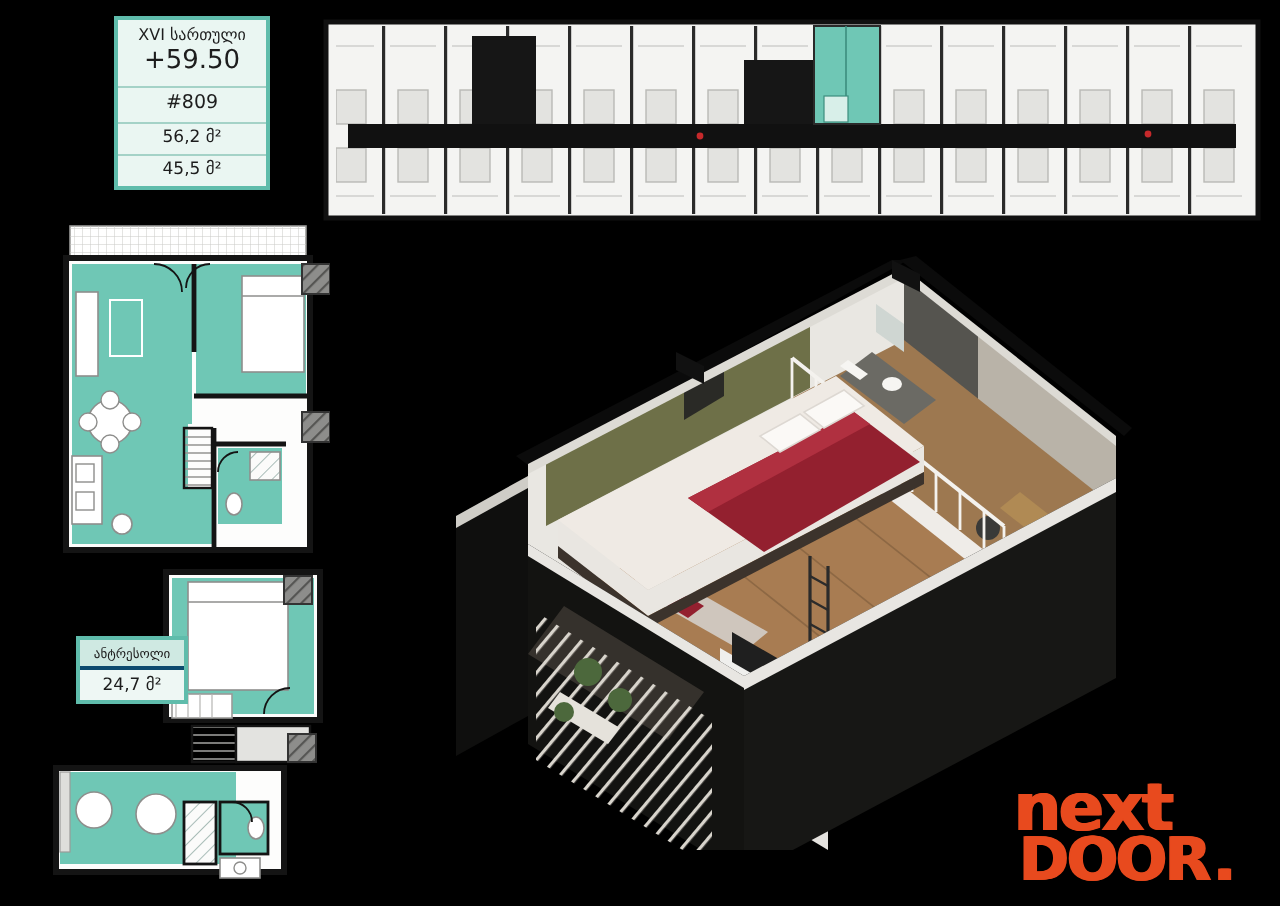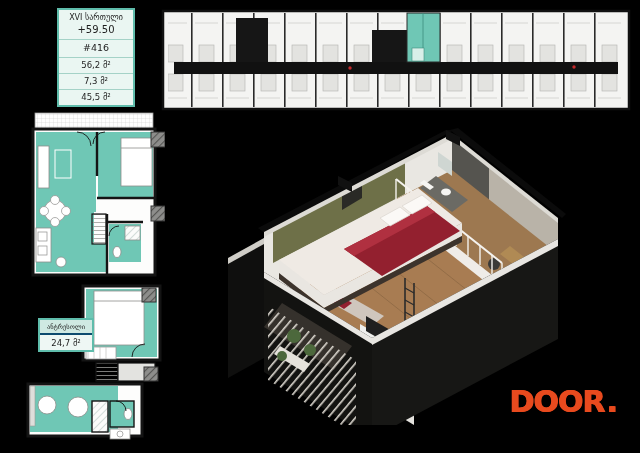--- a/index.html
+++ b/index.html
@@ -6,21 +6,21 @@
   .canvas{position:relative;width:640px;height:453px;background:var(--background,#000);
     overflow:hidden;font-family:"DejaVu Sans",sans-serif;}
   svg{display:block;}
   
   .info-box{position:absolute;left:57px;top:8px;width:74px;
     border:2px solid var(--teal-border,#5fbcab);background:var(--info-bg,#eaf6f2);
     color:#1d1d1d;text-align:center;}
   .info-row{border-top:1px solid #a4d2c7;padding:2px 1px;line-height:1.3;font-size:8.5px;white-space:nowrap;}
   .info-row.first{border-top:none;padding:3px 1px;}
   .info-floor{font-size:8px;}
-  .info-elev{font-size:10px;}
+  .info-elev{font-size:13px;}
   .info-unit{font-size:9.5px;}
   
   .mezz-box{position:absolute;left:38px;top:318px;width:52px;
     border:2px solid var(--teal-border,#5fbcab);background:#eef7f4;text-align:center;color:#1d1d1d;}
   .mezz-title{background:var(--teal-light,#cfe9e2);padding:2.5px 0;font-size:6.5px;white-space:nowrap;}
   .mezz-area{padding:2.5px 0;font-size:8.5px;border-top:2px solid #0c4a6e;}
   
   .building-plan{position:absolute;left:160px;top:8px;}
   .main-plan{position:absolute;left:25px;top:110px;}
   .mezz-plan{position:absolute;left:20px;top:283px;}
@@ -66,23 +66,22 @@
         <line x1="0" y1="0.5" x2="14" y2="0.5" stroke="#9a9a98" stroke-width="0.8"></line>
       </pattern>
     </defs>
   </svg>
 
   <div class="info-box">
     <div class="info-row first">
       <div class="info-floor">XVI სართული</div>
       <div class="info-elev">+59.50</div>
     </div>
-    <div class="info-row info-unit">#416</div>
+    <div class="info-row info-unit">#809</div>
     <div class="info-row">56,2 მ²</div>
-    <div class="info-row">7,3 მ²</div>
     <div class="info-row">45,5 მ²</div>
   </div>
 
   <svg class="building-plan" width="472" height="104" viewBox="0 0 472 104">
     <rect x="3" y="3" width="466" height="98" fill="var(--plan-bg,#f4f4f2)" stroke="#111" stroke-width="2.5"></rect>
     <rect x="8" y="4" width="456" height="96" fill="url(#bays)"></rect>
     <rect x="14" y="54" width="444" height="12" fill="#111"></rect>
     <rect x="76" y="10" width="32" height="44" fill="#161616"></rect>
     <rect x="212" y="22" width="38" height="32" fill="#161616"></rect>
     <g>
@@ -311,16 +310,17 @@
       <circle cx="60" cy="238" r="5" fill="#4c683c"></circle>
     </g>
 
     <g>
       <polygon points="6,140 42,120 42,240 6,260" fill="#0f0f0e"></polygon>
       <polygon points="6,140 42,120 42,126 6,146" fill="#cfcdc7"></polygon>
     </g>
   </svg>
 
   <div class="logo">
+    <div class="logo-line1">next</div>
     <div class="logo-line2"><span>DOOR</span><span class="logo-dot">.</span></div>
   </div>
 
 </div>
 
 </body></html>

